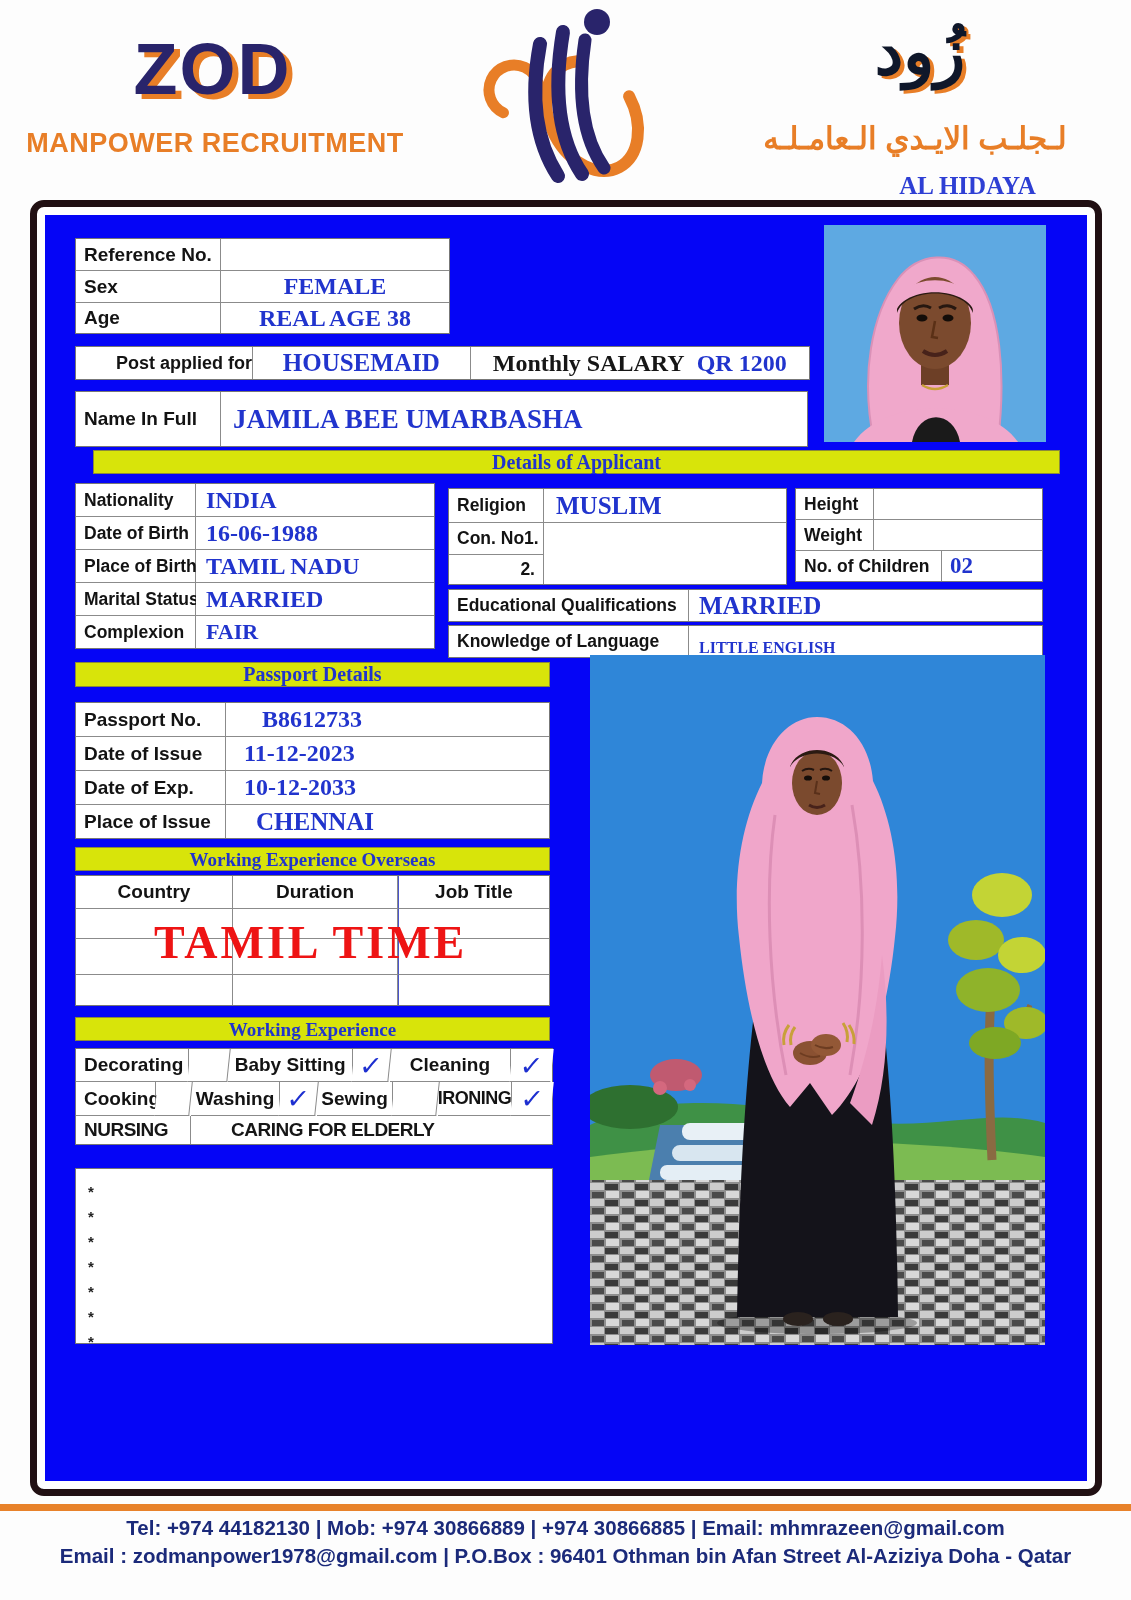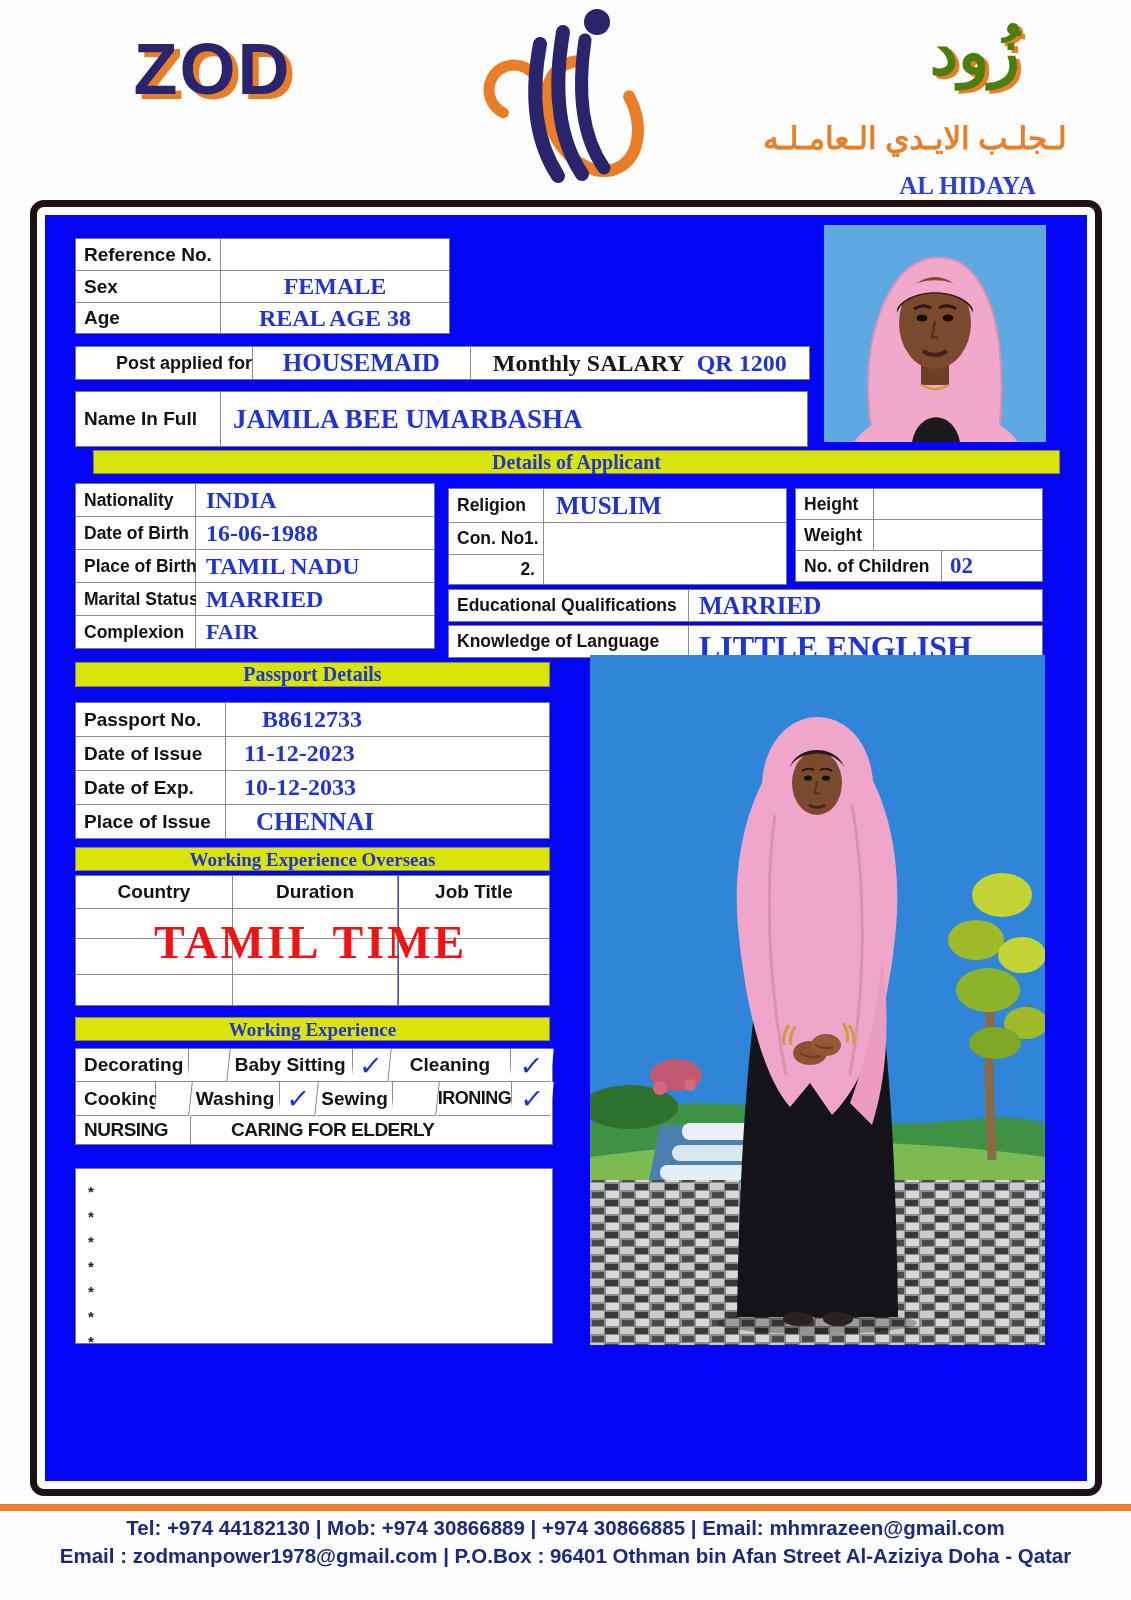--- a/index.html
+++ b/index.html
@@ -6,22 +6,22 @@
   .page{position:relative;width:1131px;height:1600px;background:#fdfdfd;overflow:hidden;
         font-family:"Liberation Sans",sans-serif;}
   .abs{position:absolute;}
 
   
   .zod{left:105px;top:28px;width:215px;text-align:center;font-size:72px;font-weight:800;
        letter-spacing:2px;color:#29246b;text-shadow:6px 5px 0 #e87e27;
        font-family:"Liberation Sans",sans-serif;}
   .zod-sub{left:25px;top:128px;width:380px;text-align:center;font-size:27px;font-weight:800;
        color:#e87e27;letter-spacing:.5px;}
-  .ar-brand{left:820px;top:14px;width:200px;text-align:right;font-size:64px;font-weight:800;
-       color:#4d7c0f;text-shadow:4px 3px 0 #e87e27;direction:rtl;line-height:1.2;}
+  .ar-brand{left:820px;top:14px;width:200px;text-align:center;font-size:64px;font-weight:800;
+       color:#0f172a;text-shadow:4px 3px 0 #e87e27;direction:rtl;line-height:1.2;}
   .ar-sub{left:730px;top:120px;width:370px;text-align:center;font-size:31px;font-weight:700;
        color:#e87e27;direction:rtl;}
   .hidaya{left:880px;top:172px;width:175px;text-align:center;font-size:25px;font-weight:bold;
        font-family:"Liberation Serif",serif;color:#2e3fd4;}
 
   
   .panel{left:30px;top:200px;width:1072px;height:1296px;border:7px solid #211013;
          border-radius:14px;background:#ffffff;padding:8px;box-sizing:border-box;}
   .panel-in{position:relative;width:100%;height:100%;background:#0505f6;}
 
@@ -48,20 +48,21 @@
   .orange-rule{left:0;top:1504px;width:1131px;height:7px;background:#e8822a;}
   .footer-line{left:0;width:1131px;text-align:center;font-weight:bold;font-size:20.5px;
        color:#1b2a7a;font-family:"Liberation Sans",sans-serif;}
 </style>
 </head>
 <body>
 
 <div class="page">
 
   <div class="abs zod">ZOD</div>
+  <div class="abs zod-sub">MANPOWER RECRUITMENT</div>
 
   <svg class="abs" style="left:478px;top:2px;" width="188" height="192" viewBox="0 0 188 192">
     <circle cx="36" cy="88" r="25" fill="none" stroke="#e87e27" stroke-width="11" stroke-linecap="round" stroke-dasharray="105 60" transform="rotate(115 36 88)"></circle>
     <ellipse cx="114" cy="114" rx="42" ry="58" fill="none" stroke="#e87e27" stroke-width="12" stroke-linecap="round" stroke-dasharray="250 80" transform="rotate(-28 114 114)"></ellipse>
     <path d="M62,42 C52,95 58,140 80,174" fill="none" stroke="#29246b" stroke-width="14" stroke-linecap="round"></path>
     <path d="M85,30 C75,90 81,138 104,172" fill="none" stroke="#29246b" stroke-width="14" stroke-linecap="round"></path>
     <path d="M107,38 C99,92 105,136 126,166" fill="none" stroke="#29246b" stroke-width="13" stroke-linecap="round"></path>
     <circle cx="119" cy="20" r="13" fill="#29246b"></circle>
   </svg>
 
@@ -180,21 +181,21 @@
 
       <div class="abs wtbl" style="left:403px;top:374px;width:595px;height:33px;">
         <div class="row rlast" style="height:31px;">
           <div class="cell lbl" style="width:240px;font-size:17.5px;">Educational Qualifications</div>
           <div class="cell val" style="width:353px;font-size:25px;padding-left:10px;">MARRIED</div>
         </div>
       </div>
       <div class="abs wtbl" style="left:403px;top:410px;width:595px;height:33px;">
         <div class="row rlast" style="height:31px;">
           <div class="cell lbl" style="width:240px;font-size:17.5px;">Knowledge of Language</div>
-          <div class="cell val" style="width:353px;font-size:32px;padding-left:10px;margin-top:12px;">LITTLE ENGLISH</div>
+          <div class="cell val" style="width:353px;font-size:16px;padding-left:10px;margin-top:12px;">LITTLE ENGLISH</div>
         </div>
       </div>
 
       <div class="abs bar" style="left:30px;top:447px;width:475px;height:25px;font-size:20px;">Passport Details</div>
       <div class="abs wtbl" style="left:30px;top:487px;width:475px;height:137px;">
         <div class="row" style="height:34px;">
           <div class="cell lbl" style="width:150px;font-size:19px;">Passport No.</div>
           <div class="cell val" style="width:323px;font-size:24px;padding-left:36px;">B8612733</div>
         </div>
         <div class="row" style="height:34px;">

